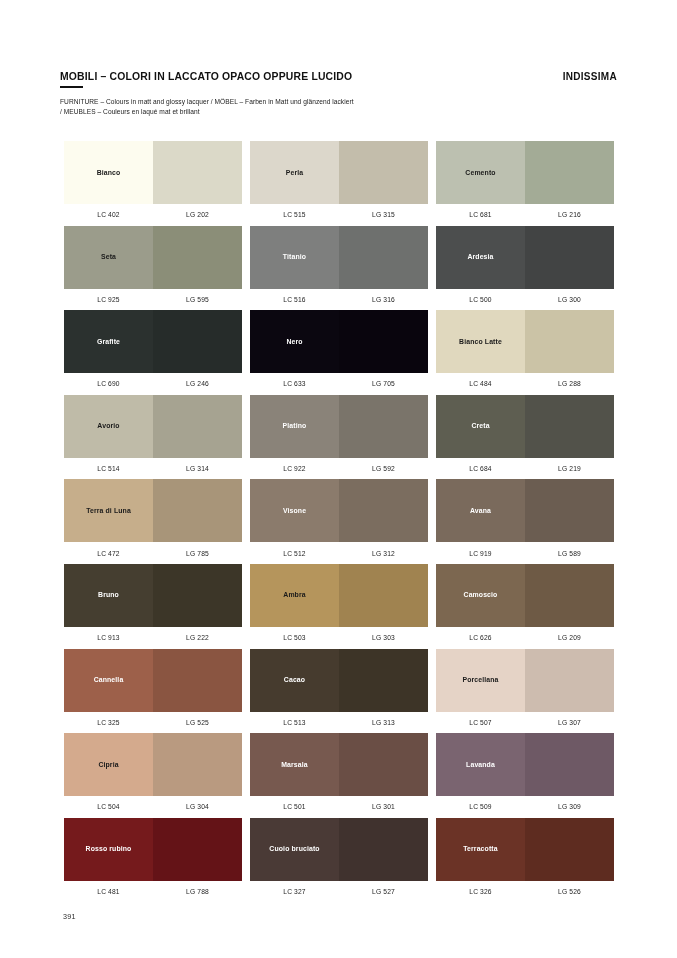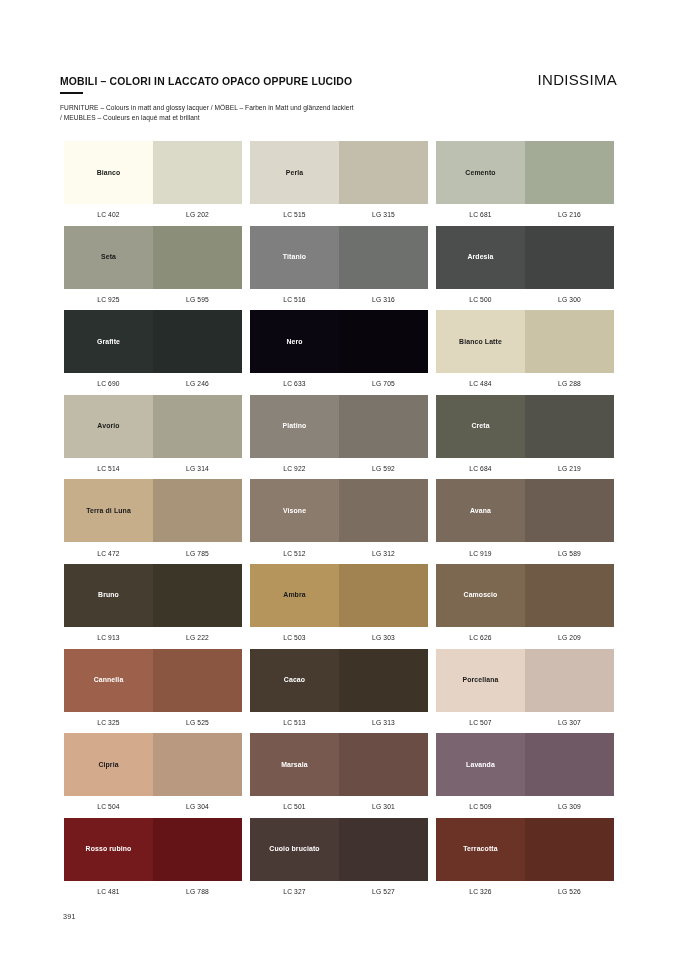--- a/index.html
+++ b/index.html
@@ -37,22 +37,22 @@
     justify-content: space-between;
   }
   .doc-title {
     font-size: 10.4px;
     font-weight: bold;
     letter-spacing: 0.18px;
     color: #111111;
     white-space: nowrap;
   }
   .brand {
-    font-size: 15px;
-    font-weight: normal;
+    font-size: 10px;
+    font-weight: bold;
     letter-spacing: 0.3px;
     color: #111111;
     white-space: nowrap;
     text-align: right;
   }
   .title-rule {
     width: 23px;
     height: 2.4px;
     background: #111111;
     margin-top: 4px;

